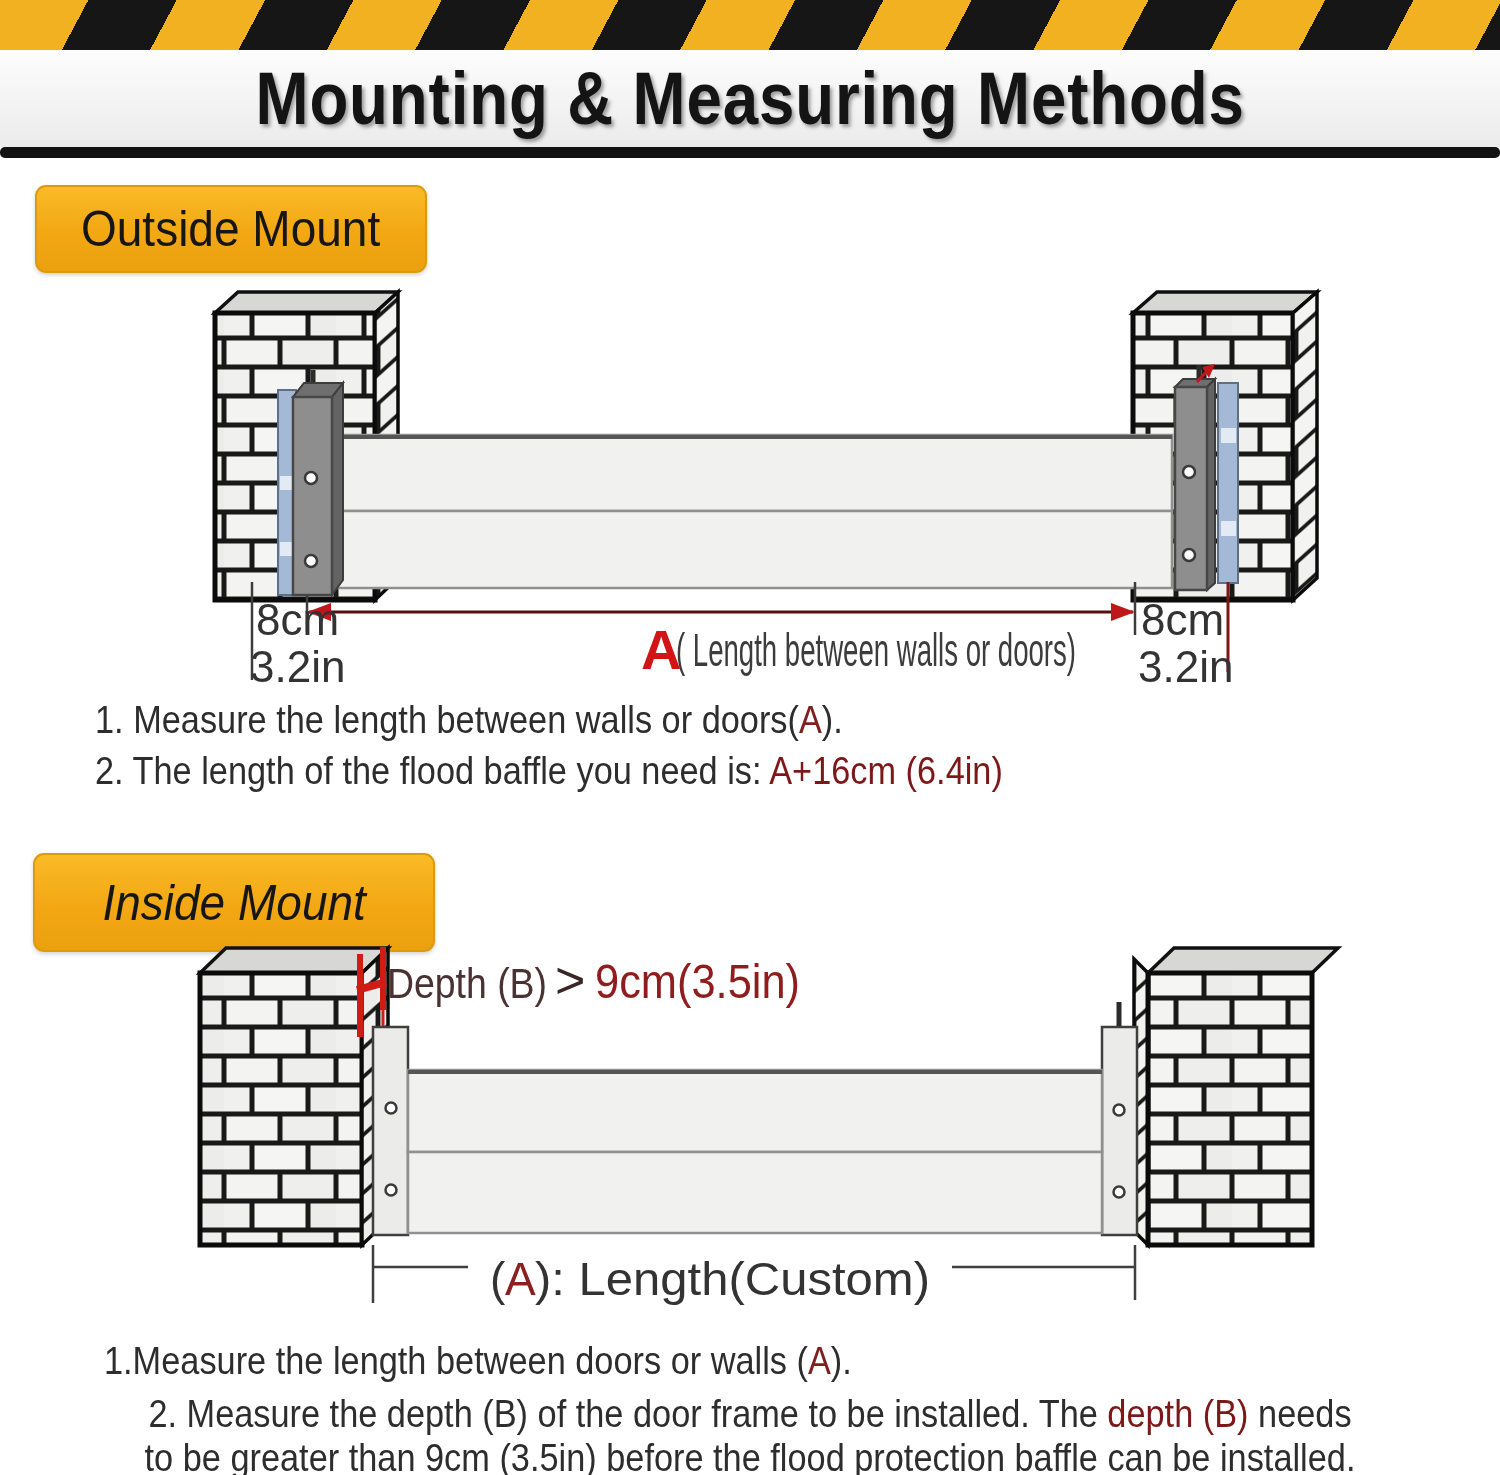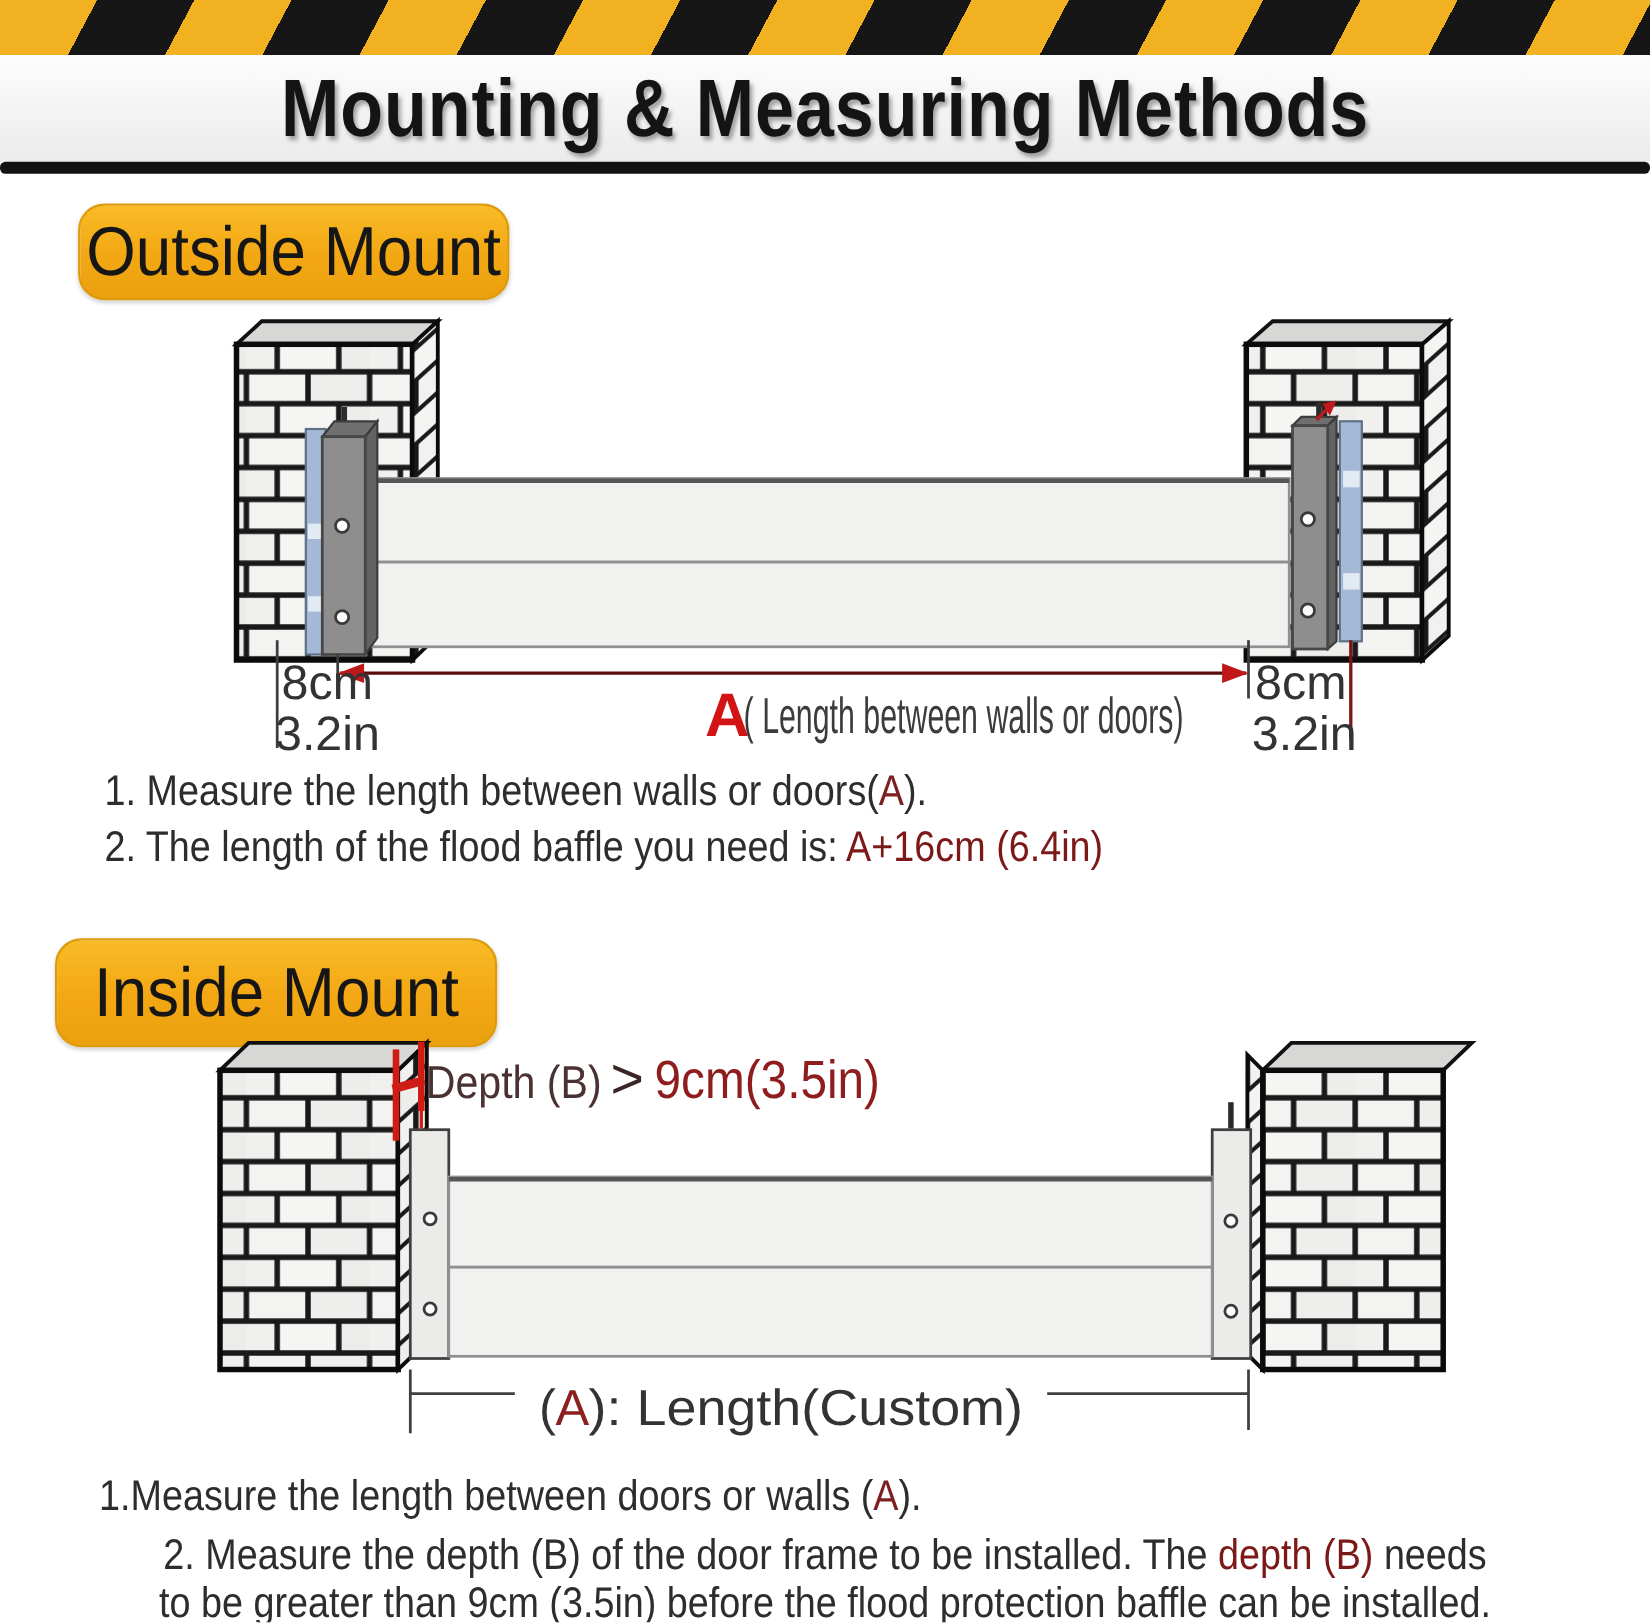--- a/index.html
+++ b/index.html
@@ -14,25 +14,25 @@
           background:linear-gradient(180deg,#fdfdfd 0%,#ebebeb 100%);
           display:flex;align-items:center;justify-content:center;text-align:center;}
   .title{font-size:74px;font-weight:bold;color:#141414;white-space:nowrap;
          transform:scaleX(0.86);letter-spacing:1px;
          text-shadow:3px 3px 4px rgba(90,90,90,0.55);}
   .bar{position:absolute;top:147px;left:0;width:1500px;height:11px;background:#121212;border-radius:5px;}
 
   
   .badge{position:absolute;display:flex;align-items:center;justify-content:center;
          background:linear-gradient(180deg,#f9bb27 0%,#f2a713 55%,#eba00e 100%);
-         border:2px solid #dd9b0b;border-radius:24px;font-size:63px;color:#161616;
-         box-shadow:0 2px 4px rgba(0,0,0,0.18);margin-left:36px;}
+         border:2px solid #dd9b0b;border-radius:11px;font-size:50px;color:#161616;
+         box-shadow:0 2px 4px rgba(0,0,0,0.18);}
   .badge span{transform:scaleX(0.92);white-space:nowrap;}
   .badge-outside{left:35px;top:185px;width:388px;height:84px;}
-  .badge-inside{left:14px;top:853px;width:398px;height:95px;}
+  .badge-inside{left:33px;top:853px;width:398px;height:95px;font-style:italic;}
 
   
   .diag{position:absolute;left:0;}
   #diag1{top:280px;width:1500px;height:420px;}
   #diag2{top:940px;width:1500px;height:370px;}
   .ptop{fill:#d7d7d5;stroke:#111;stroke-width:3.5;}
   .pfront{fill:url(#brickF);stroke:#0b0b0b;stroke-width:5;}
   .pside{fill:url(#brickS);stroke:#0b0b0b;stroke-width:3.5;}
   .blue{fill:#a3b9d6;stroke:#5f7085;stroke-width:2;}
   .bluemark{fill:#e2eaf4;}
@@ -59,21 +59,21 @@
   .depthgt{font-size:52px;fill:#3a2626;}
   .depthval{font-size:49px;fill:#8f1d1d;}
   .lenlbl{font-size:46px;fill:#333333;}
   .lenA{font-size:46px;fill:#8b2020;}
 
   
   .steps p{font-size:39px;color:#2d2d2d;margin:0;white-space:nowrap;
            transform:scaleX(0.88);transform-origin:0 50%;}
   .steps-outside{position:absolute;left:95px;top:694px;}
   .steps-outside p{line-height:51px;}
-  .inside-step1{position:absolute;left:90px;top:1338px;}
+  .inside-step1{position:absolute;left:104px;top:1338px;}
   .inside-step1 p{line-height:46px;}
   .inside-steps23{position:absolute;left:0;top:1392px;width:1500px;text-align:center;}
   .inside-steps23 p{line-height:44px;transform:scaleX(0.88);transform-origin:center;}
   .red{color:#7c1818;}
   .redA{color:#7c2020;}
 </style>
 </head>
 <body>
 
 <div class="page">

